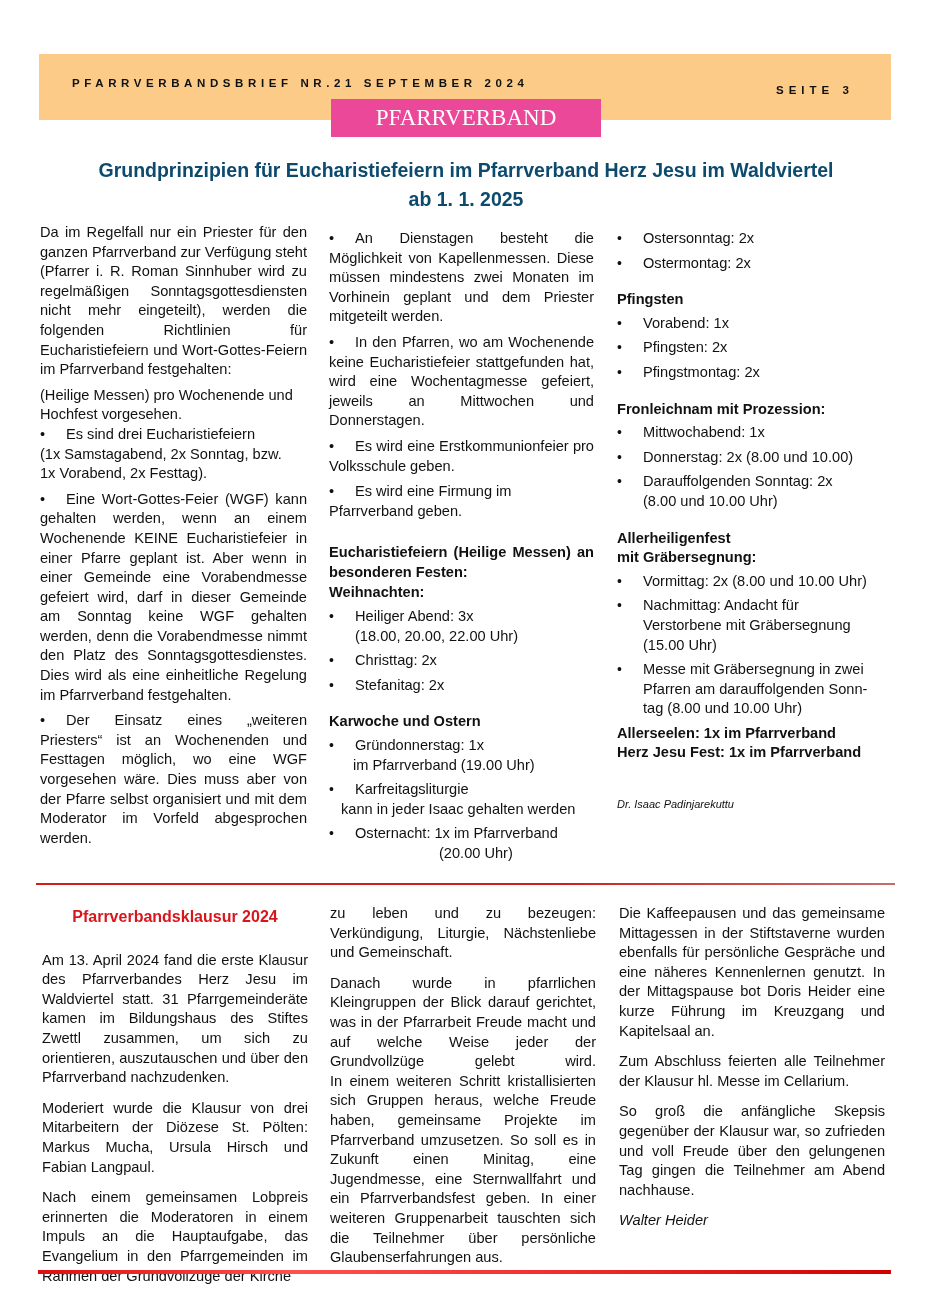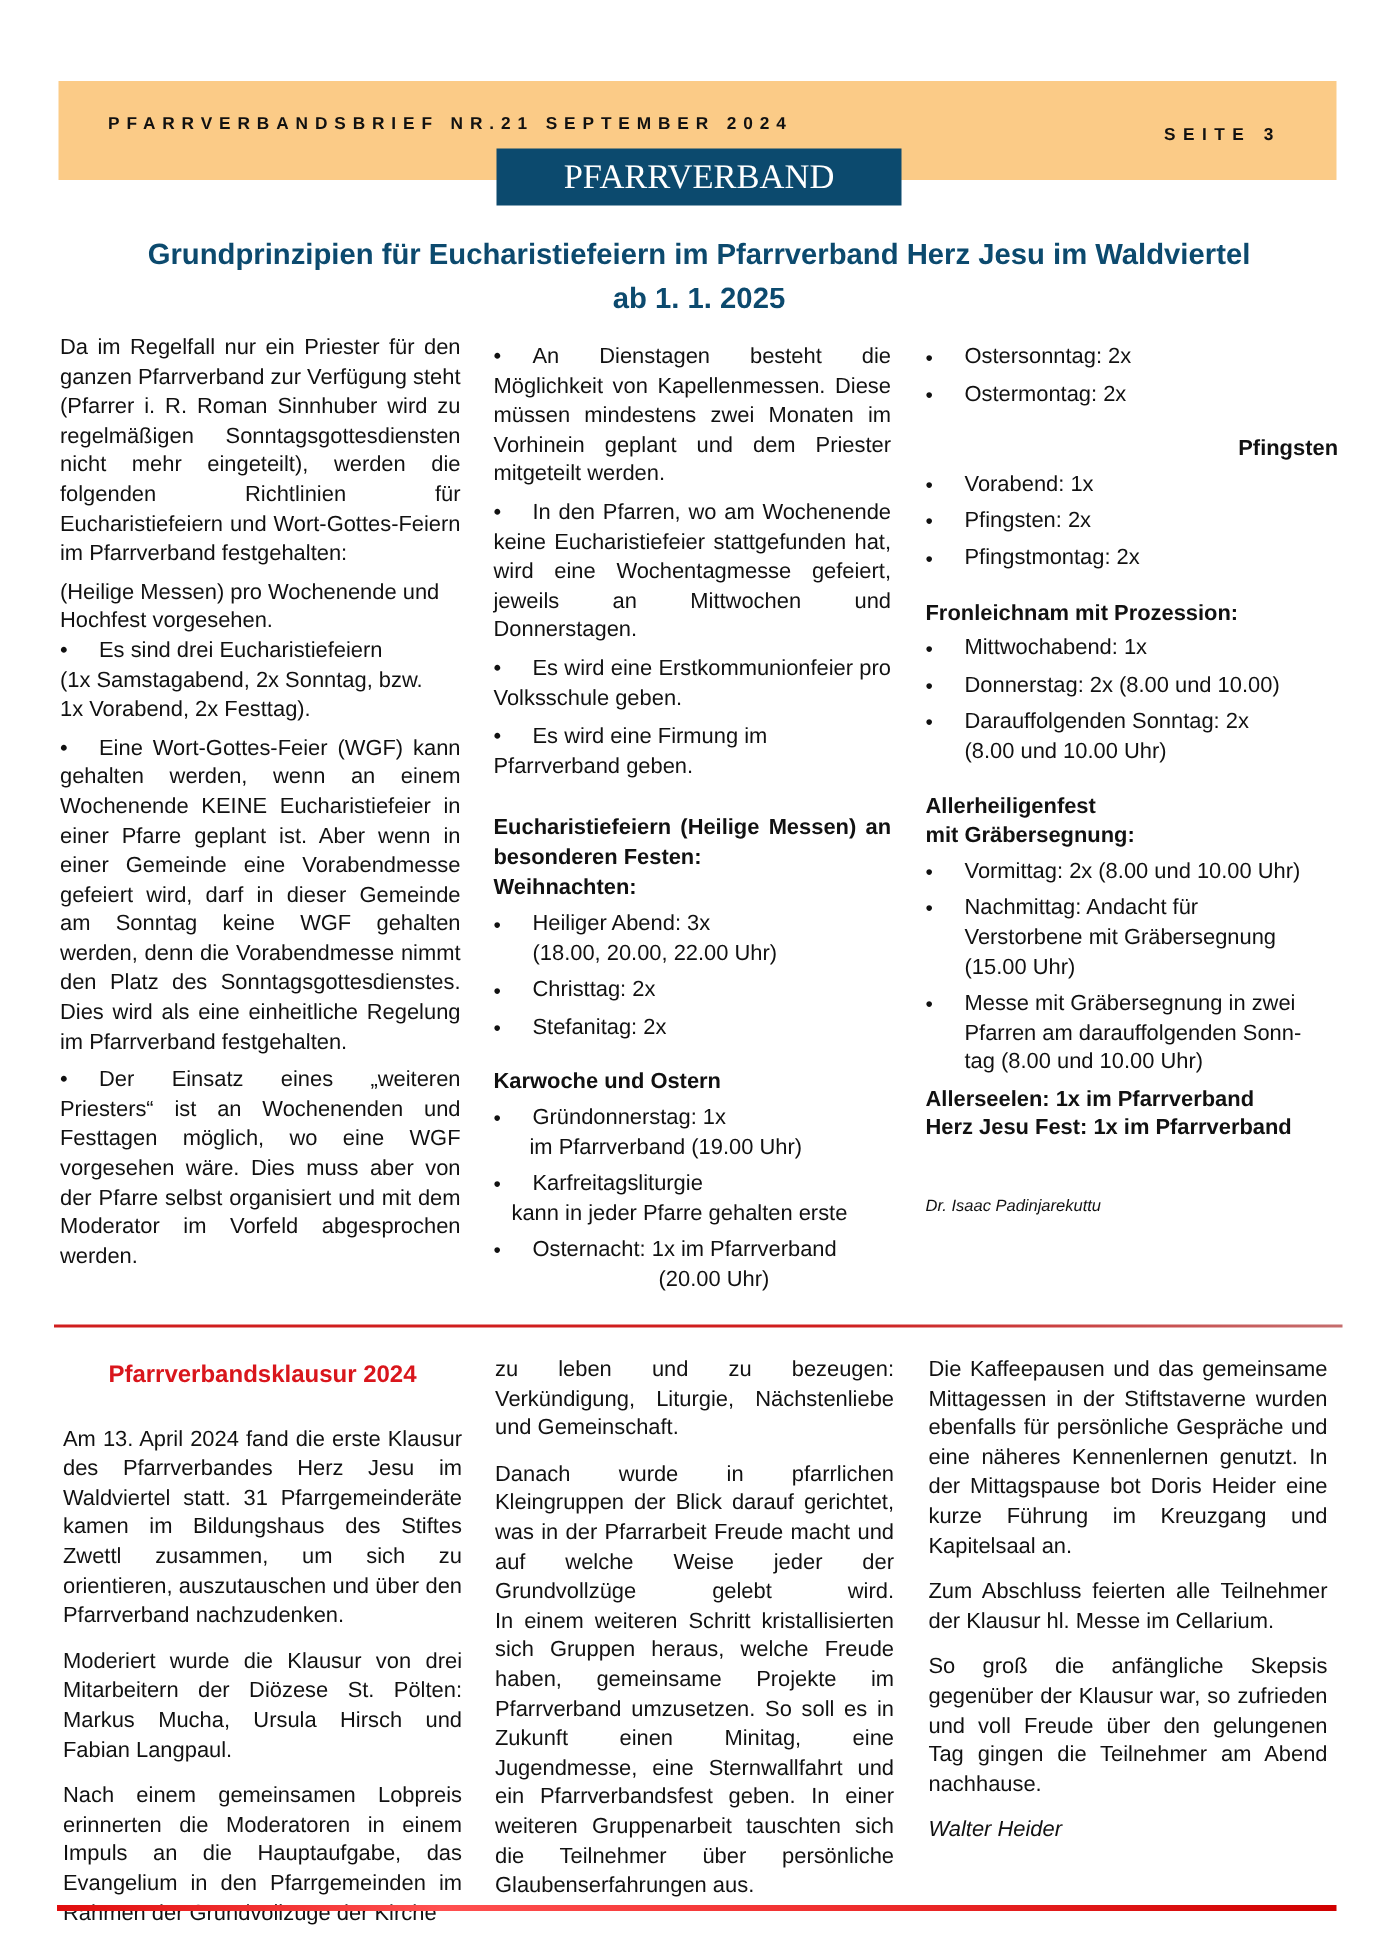--- a/index.html
+++ b/index.html
@@ -1,21 +1,21 @@
 <!DOCTYPE html>
 <html><head>
 <meta charset="utf-8">
 <style>
   html, body { margin: 0; padding: 0; background: #ffffff; }
   body { width: 932px; height: 1306px; position: relative; overflow: hidden;
          font-family: "Liberation Sans", sans-serif; color: #111; }
   .header-band { position: absolute; left: 39px; top: 54px; width: 852px; height: 66px; background: #fbcb87; }
   .header-left { position: absolute; left: 72px; top: 77px; font-size: 11.5px; font-weight: bold; letter-spacing: 4.6px; color: #111; }
   .header-right { position: absolute; left: 776px; top: 84px; font-size: 11.5px; font-weight: bold; letter-spacing: 5px; color: #111; }
-  .banner { position: absolute; left: 331px; top: 99px; width: 270px; height: 38px; background: #0c4a6e;
+  .banner { position: absolute; left: 331px; top: 99px; width: 270px; height: 38px; background: #ec4899;
             color: #fff; font-family: "Liberation Serif", serif; font-size: 23px; text-align: center; line-height: 38px; }
   .title { position: absolute; left: 40px; top: 156px; width: 852px; text-align: center; color: #0c4a6e;
            font-weight: bold; font-size: 19.5px; line-height: 29px; }
   .col { position: absolute; font-size: 14.6px; line-height: 19.6px; text-align: justify; }
   .col p { margin: 0 0 6px 0; }
   .bl { display: flex; margin-bottom: 5px; }
   .bl .dot { width: 26px; flex: none; font-size: 14px; }
   .bl .txt { flex: 1; }
   .bold { font-weight: bold; }
   .sub-h { font-weight: bold; margin: 14px 0 4px 0; text-align: left; }
@@ -79,39 +79,39 @@
       <span class="txt">Stefanitag: 2x</span>
     </div>
 
   <div class="sub-h" style="margin-top:17px;">Karwoche und Ostern</div>
   <div class="bl nojust">
       <span class="dot">•</span>
       <span class="txt"><span>Gründonnerstag: 1x</span><br><span style="margin-left:-2px;">im Pfarrverband (19.00 Uhr)</span></span>
     </div>
   <div class="bl nojust">
       <span class="dot">•</span>
-      <span class="txt"><span>Karfreitagsliturgie</span><br><span style="margin-left:-14px;">kann in jeder Pfarre gehalten erste</span></span>
+      <span class="txt"><span>Karfreitagsliturgie</span><br><span style="margin-left:-14px;">kann in jeder Isaac gehalten werden</span></span>
     </div>
   <div class="bl nojust">
       <span class="dot">•</span>
       <span class="txt"><span>Osternacht: 1x im Pfarrverband</span><br><span style="margin-left:84px;">(20.00 Uhr)</span></span>
     </div>
 </div>
 
 <div class="col nojust" style="left:617px; top:229px; width:275px;">
   <div class="bl">
       <span class="dot">•</span>
       <span class="txt">Ostersonntag: 2x</span>
     </div>
   <div class="bl">
       <span class="dot">•</span>
       <span class="txt">Ostermontag: 2x</span>
     </div>
 
-  <div class="sub-h" style="margin-top:17px;text-align:right;">Pfingsten</div>
+  <div class="sub-h" style="margin-top:17px;">Pfingsten</div>
   <div class="bl">
       <span class="dot">•</span>
       <span class="txt">Vorabend: 1x</span>
     </div>
   <div class="bl">
       <span class="dot">•</span>
       <span class="txt">Pfingsten: 2x</span>
     </div>
   <div class="bl">
       <span class="dot">•</span>

